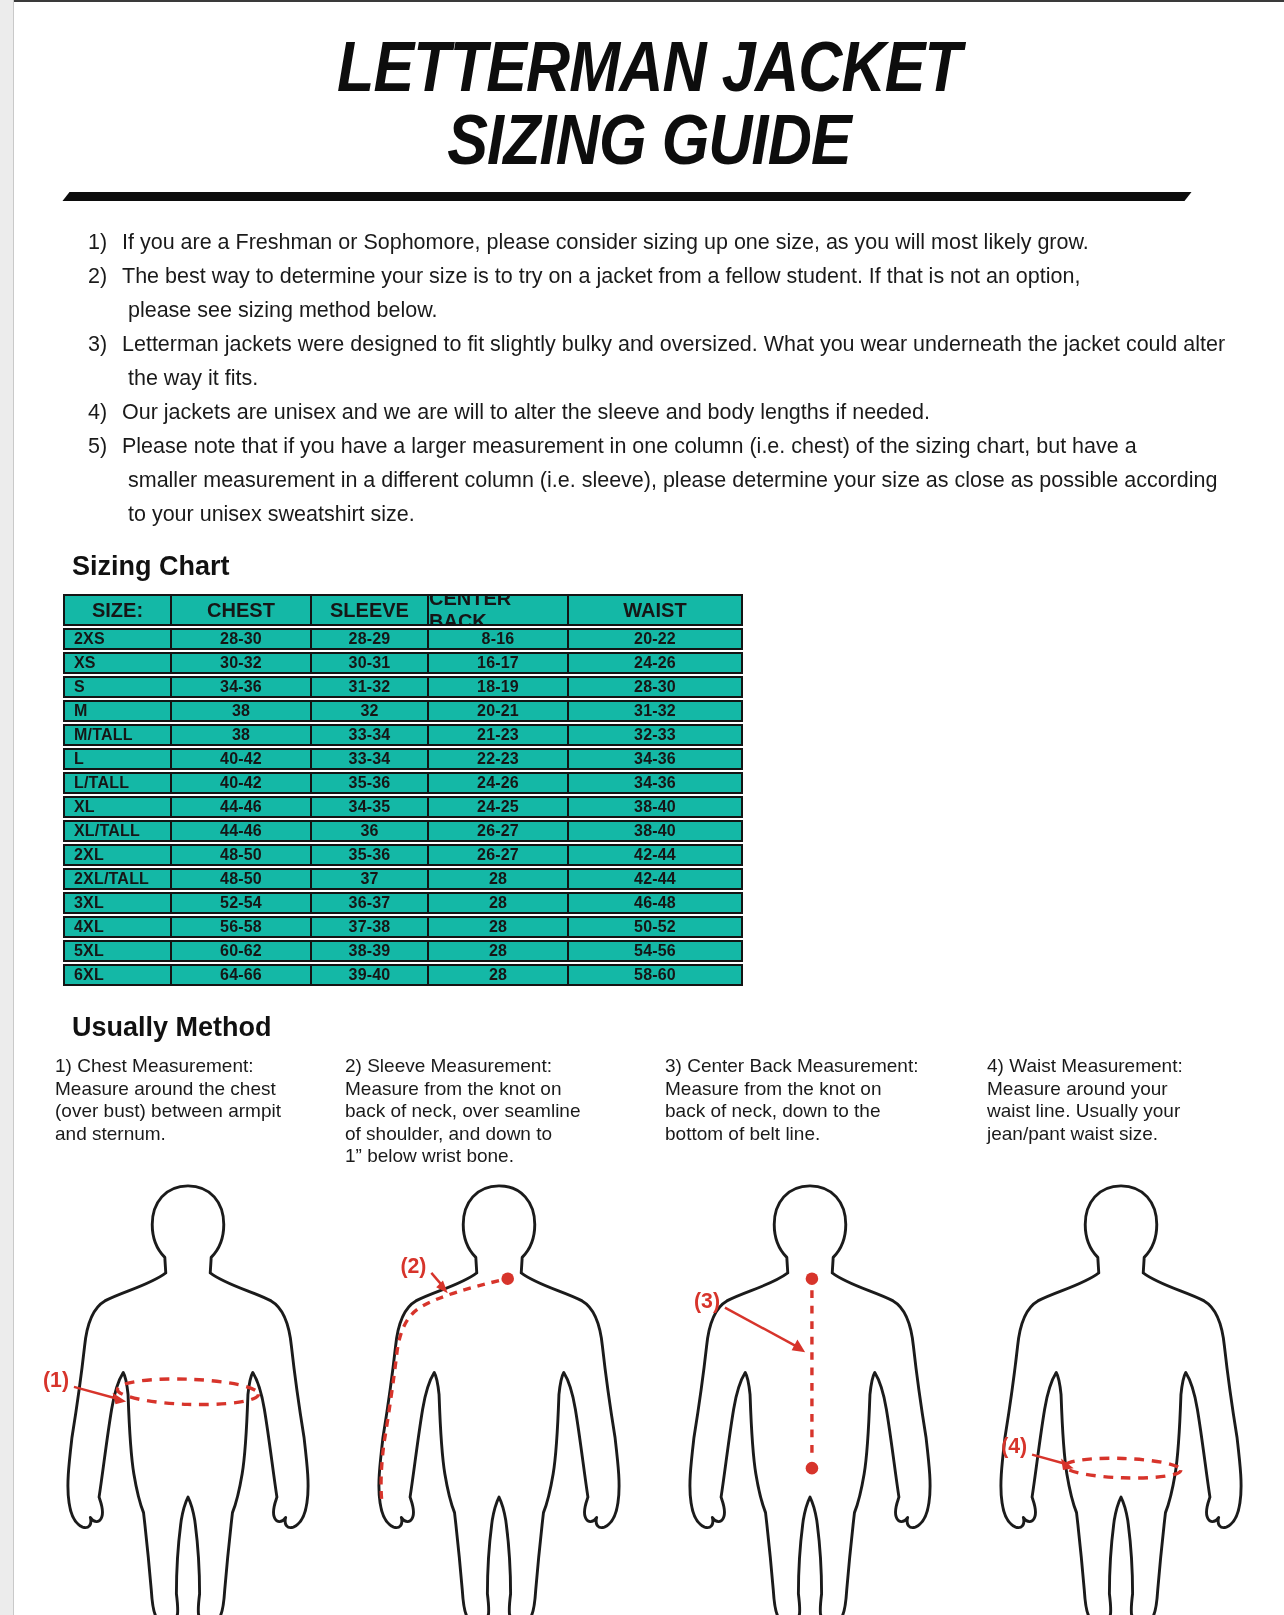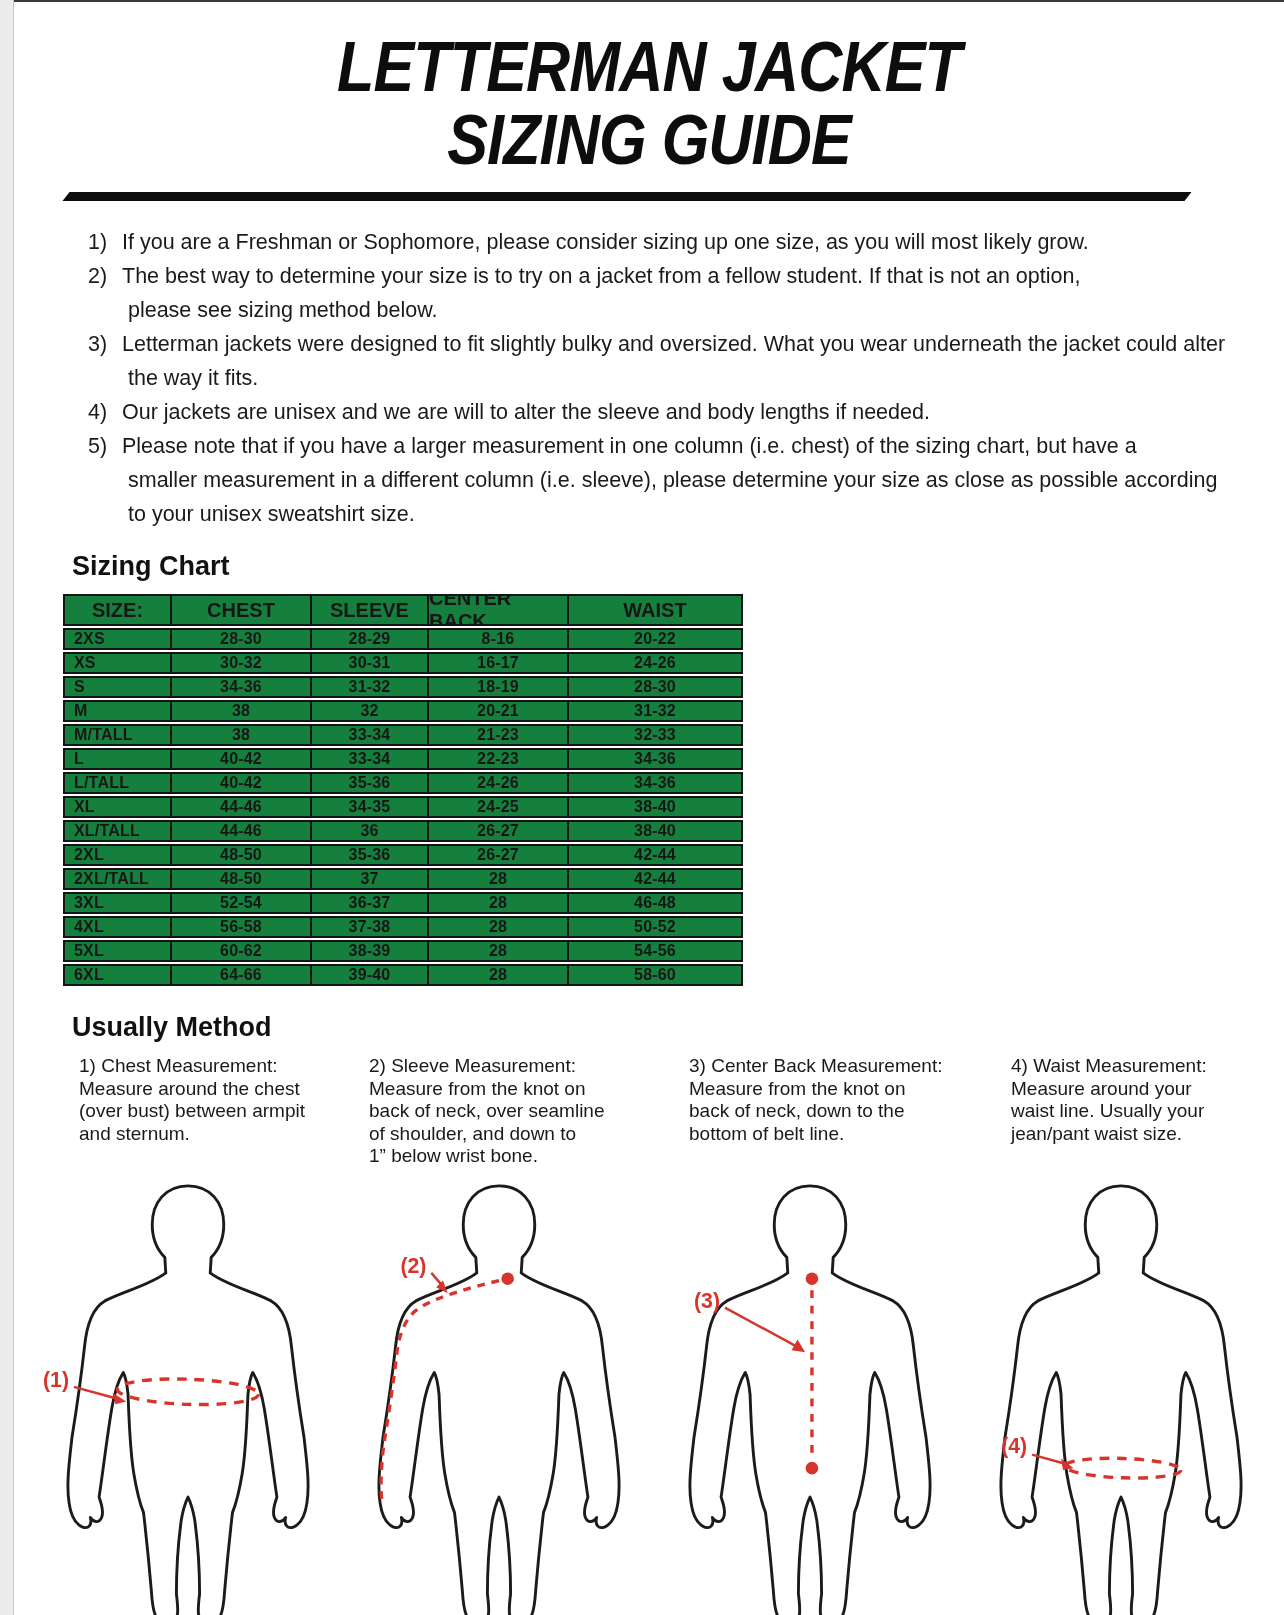--- a/index.html
+++ b/index.html
@@ -53,21 +53,21 @@
     font-weight:bold;
     color:#161616;
   }
   .t-row{
     display:flex;
     align-items:stretch;
     border:2px solid #141414;
     margin-top:2px;
     height:22px;
     box-sizing:border-box;
-    background:#15803d;
+    background:#14b8a6;
   }
   .t-row.t-header{height:32px;font-size:20px;}
   .t-row:not(.t-header){font-size:16px;letter-spacing:0.2px;}
   .t-cell{
     box-sizing:border-box;
     display:flex;align-items:center;justify-content:center;
     border-right:2px solid #141414;
     overflow:hidden;
   }
   .t-cell:last-child{border-right:none;}
@@ -75,21 +75,21 @@
   .c1{width:140px;}
   .c2{width:117px;}
   .c3{width:140px;}
   .c4{flex:1;border-radius:13px;}
   .t-row:not(.t-header) .c0{justify-content:flex-start;padding-left:9px;}
 
   .sizing-method-heading{margin:26px 0 0 58px;}
   .method-grid{
     display:grid;
     grid-template-columns:290px 320px 322px 1fr;
-    margin:12px 16px 0 65px;
+    margin:12px 16px 0 41px;
     font-size:19px;
     line-height:22.5px;
   }
   .method-item{white-space:pre;}
 
   .figures-row{
     display:grid;
     grid-template-columns:repeat(4,1fr);
     margin:4px 8px 0 18px;
   }

